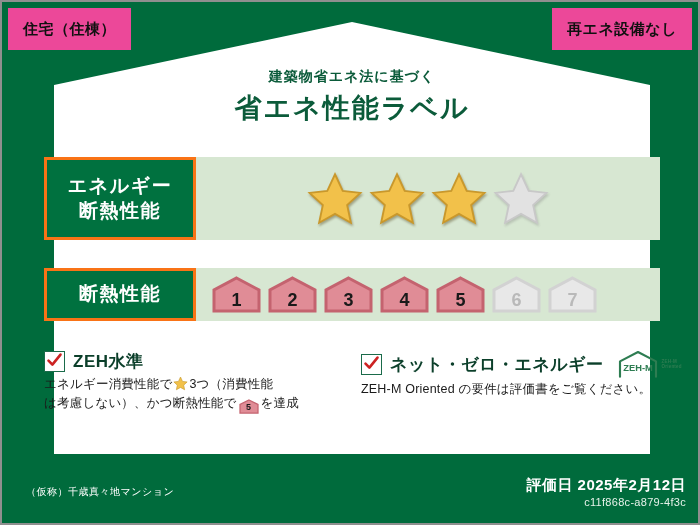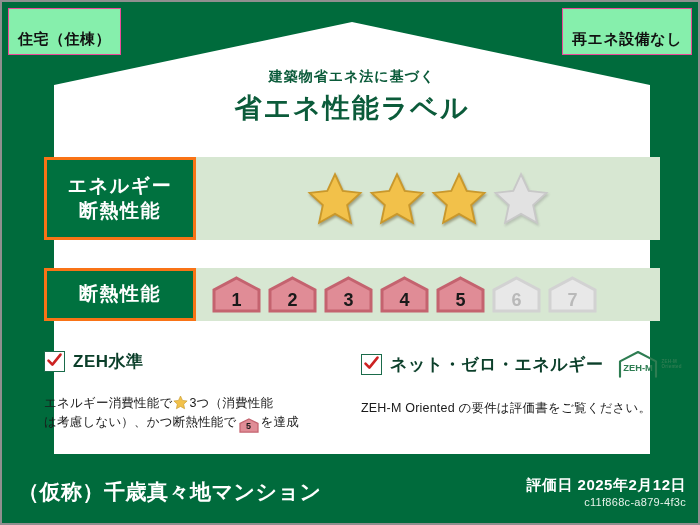--- a/index.html
+++ b/index.html
@@ -25,27 +25,27 @@
     left:52px;top:20px;
     width:596px;height:432px;
     background:#ffffff;
     clip-path:polygon(0% 14.6%, 50% 0%, 100% 14.6%, 100% 100%, 0% 100%);
     -webkit-clip-path:polygon(0% 14.6%, 50% 0%, 100% 14.6%, 100% 100%, 0% 100%);
   }
 
   
   .tag{
     position:absolute;
-    background:#86efac;
-    border:1px solid #ec4899;
+    background:#ec4899;
+    border:6px solid #ec4899;
     color:#111111;
     font-weight:bold;
     font-size:15px;
     line-height:1;
-    padding:22px 9px 8px 9px;
+    padding:7px 9px 8px 9px;
     white-space:nowrap;
     letter-spacing:0.5px;
   }
   .tag-left{left:6px;top:6px;}
   .tag-right{right:6px;top:6px;}
 
   
   .title-wrap{
     position:absolute;left:0;top:66px;width:700px;text-align:center;
   }
@@ -121,21 +121,21 @@
   
   .checks{
     position:absolute;left:42px;top:348px;width:616px;
     display:flex;
   }
   .check-col{box-sizing:border-box;}
   .check-col.left{flex:0 0 305px;padding-right:8px;}
   .check-col.right{flex:1 1 auto;padding-left:12px;}
 
   .check-head{
-    display:flex;align-items:center;gap:8px;margin-bottom:21px;
+    display:flex;align-items:center;gap:8px;margin-bottom:2px;
   }
   .checkbox{
     width:19px;height:19px;flex:0 0 19px;
     border:1.6px solid #1a6b4a;
     background:#ffffff;
     position:relative;
   }
   .checkbox svg{position:absolute;left:1px;top:0px;width:17px;height:17px;}
   .check-title{
     font-size:17px;font-weight:bold;color:#0b3f2a;letter-spacing:0.5px;
@@ -176,21 +176,21 @@
   .bels-box{
     background:#ffffff;
     margin-left:12px;
     padding:5px 12px 6px 12px;
     display:flex;align-items:baseline;gap:9px;
     border:1px solid #ffffff;
   }
   .bels-jp{font-size:20px;font-weight:bold;color:#111111;letter-spacing:1px;}
   .bels-en{font-size:23px;font-weight:bold;color:#0d7a44;letter-spacing:0.5px;}
   .prop-name{
-    color:#ffffff;font-size:21px;font-weight:bold;margin-left:16px;
+    color:#ffffff;font-size:10px;font-weight:normal;margin-left:24px;
     letter-spacing:0.5px;white-space:nowrap;
   }
   .date-block{
     margin-left:auto;margin-right:16px;text-align:right;color:#ffffff;
   }
   .date-line{font-size:15px;font-weight:bold;letter-spacing:0.5px;}
   .cert-id{font-size:11px;letter-spacing:0.3px;margin-top:1px;color:#e6f2ea;
            font-family:Liberation Sans, sans-serif;}
 </style>
 </head>

